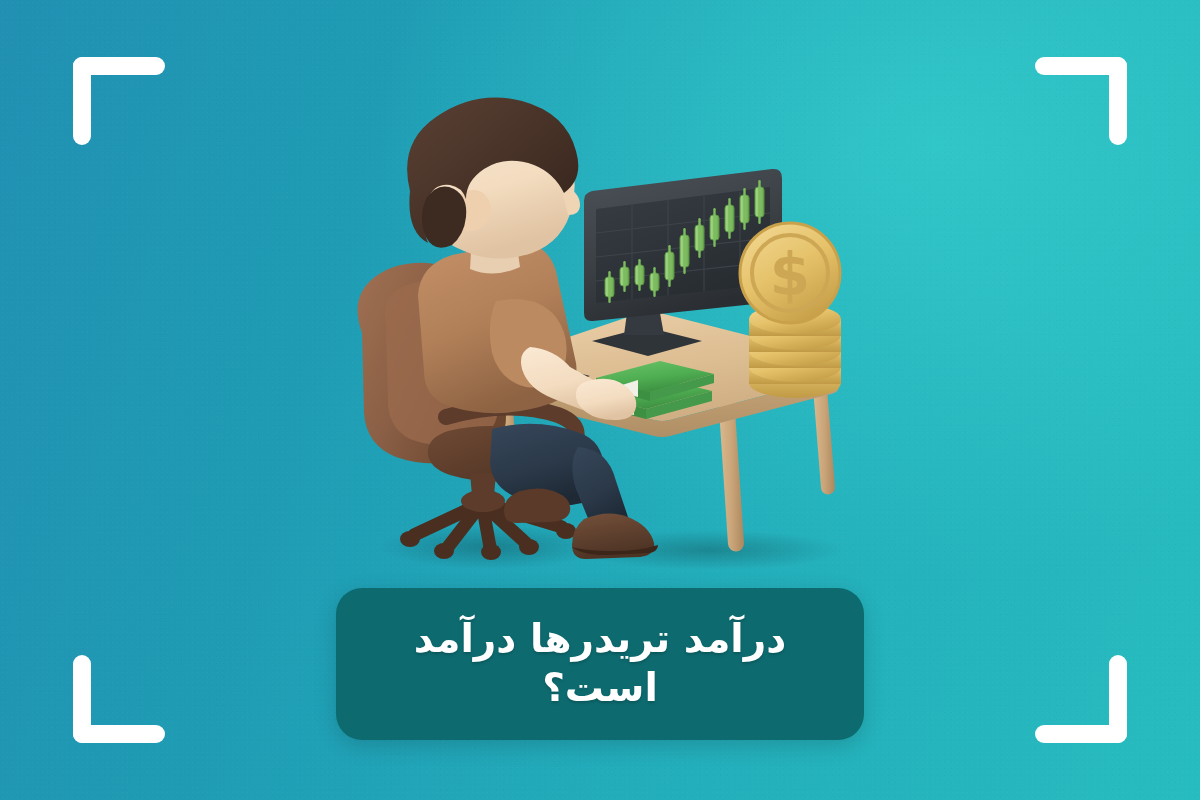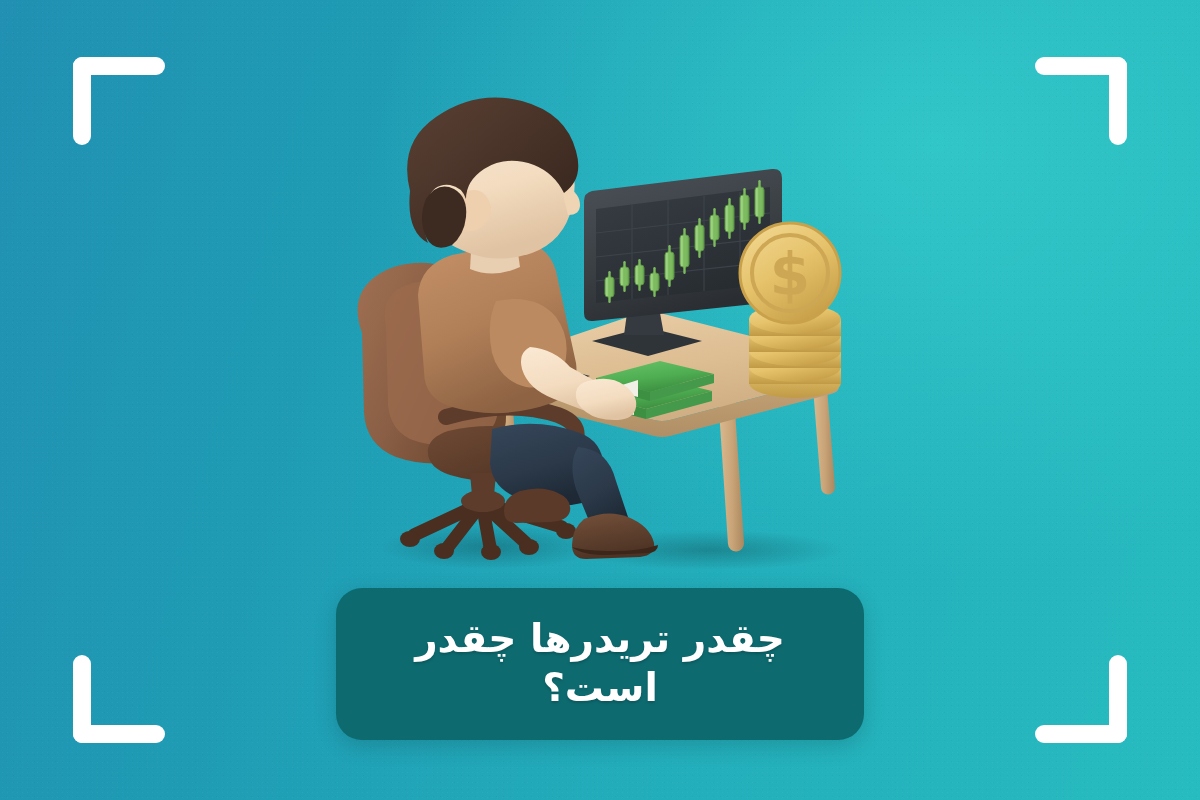--- a/index.html
+++ b/index.html
@@ -359,16 +359,16 @@
 
         <path d="M122 98 q18 -8 26 6 q8 14 -4 26 q-14 12 -26 0 q-10 -12 4 -32 Z" fill="#eecfae"></path>
 
         <path d="M70 96 Q58 48 96 22 Q136 -6 182 6 Q226 18 236 56 Q244 84 224 98 Q214 78 194 70 Q166 60 144 74 Q126 86 126 104 Q122 92 110 90 Q94 88 88 104 Q80 128 88 148 Q66 136 70 96 Z" fill="url(#gHair)"></path>
           <path d="M86 104 Q98 86 114 94 Q128 102 126 122 Q124 140 112 150 Q94 158 86 142 Q78 124 86 104 Z" fill="#3d2a21"></path>
       </g>
     </svg>
   </div>
 
   <div id="caption">
-    <div id="caption-text">چقدر تریدرها چقدر است؟</div>
+    <div id="caption-text">درآمد تریدرها درآمد است؟</div>
   </div>
 
 </div>
 
 </body></html>

